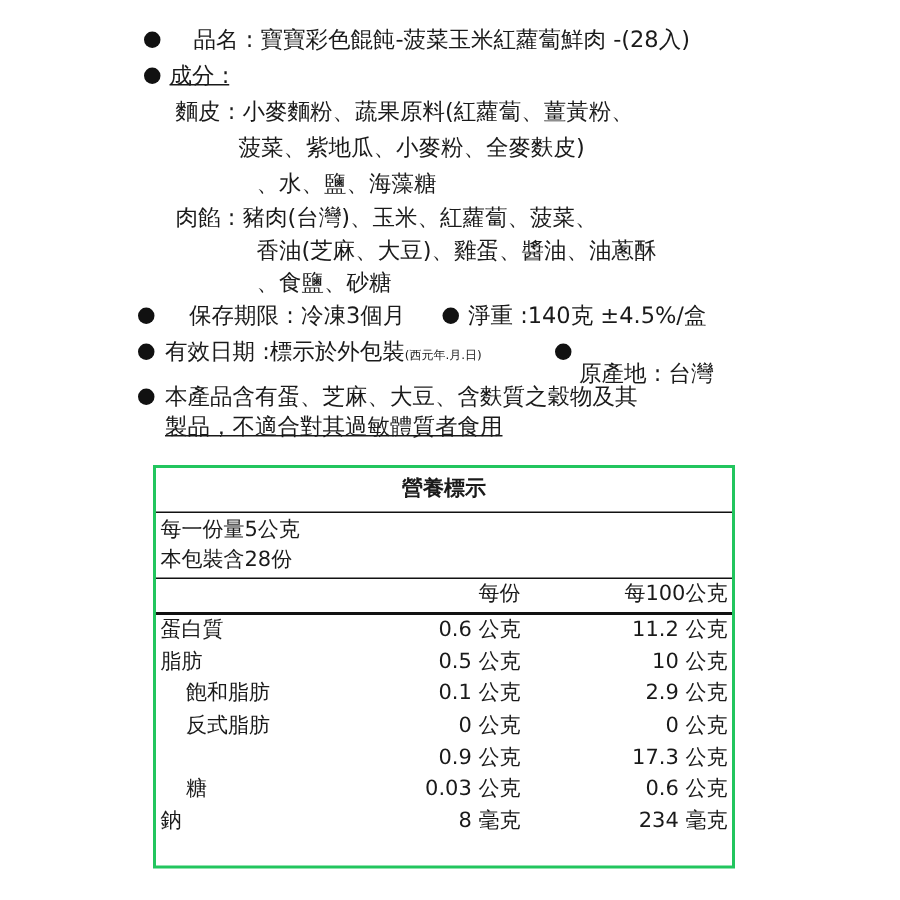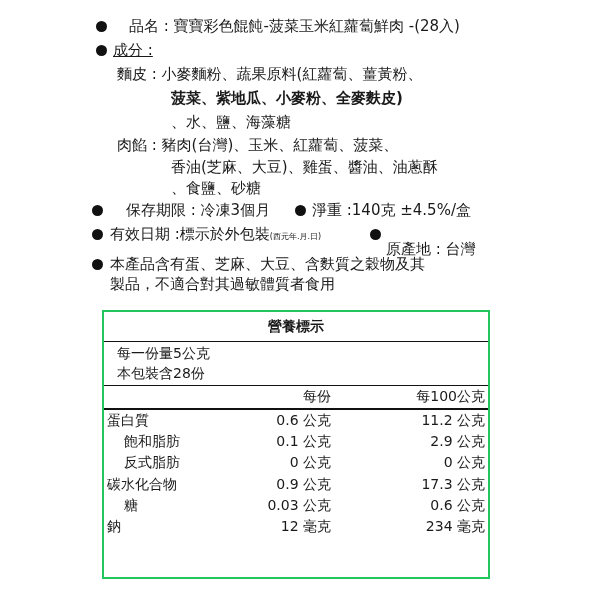--- a/index.html
+++ b/index.html
@@ -16,102 +16,106 @@
       position: absolute; left: 102px; top: 310px; width: 384px; height: 265px;
       border: 2px solid #22c55e;
     }
     .tbl .title {
       position: absolute; left: 0; right: 0; top: 0; height: 29px; line-height: 29px;
       text-align: center; font-size: 14px; font-weight: bold; border-bottom: 1.5px solid #111;
     }
     .tbl .serving {
       position: absolute; left: 0; right: 0; top: 30px; height: 43px; border-bottom: 1.5px solid #111;
     }
-    .tbl .serving div { font-size: 14px; line-height: 20px; padding-left: 13px; }
+    .tbl .serving div { font-size: 14px; line-height: 20px; padding-left: 3px; }
     .tbl .serving div:first-child { margin-top: 1px; }
     .tbl .head {
       position: absolute; left: 0; right: 0; top: 74px; height: 22px; border-bottom: 2.5px solid #111;
     }
     .tbl .rows { position: absolute; left: 0; right: 0; top: 98px; }
     .row { position: relative; height: 21.2px; font-size: 14px; line-height: 21px; }
     .c-name { position: absolute; left: 3px; }
     .c-name.ind { left: 20px; }
-    .c-per { position: absolute; right: 157px; text-align: left; }
+    .c-per { position: absolute; right: 141px; text-align: left; }
     .c-100 { position: absolute; right: 3px; text-align: right; }
   </style>
 </head>
 <body>
 
 <div>
   <span class="bullet" style="left:96px;top:21px;"></span>
   <div class="line" style="left:129px;top:16px;">品名 : 寶寶彩色餛飩-菠菜玉米紅蘿蔔鮮肉 -(28入)</div>
 
   <span class="bullet" style="left:96px;top:45px;"></span>
   <div class="line" style="left:113px;top:40px;text-decoration:underline;">成分 :</div>
 
   <div class="line" style="left:117px;top:64px;">麵皮 : 小麥麵粉、蔬果原料(紅蘿蔔、薑黃粉、</div>
-  <div class="line" style="left:171px;top:88px;font-weight:bold;">菠菜、紫地瓜、小麥粉、全麥麩皮)</div>
+  <div class="line" style="left:159px;top:88px;">菠菜、紫地瓜、小麥粉、全麥麩皮)</div>
   <div class="line" style="left:171px;top:112px;">、水、鹽、海藻糖</div>
 
   <div class="line" style="left:117px;top:135px;">肉餡 : 豬肉(台灣)、玉米、紅蘿蔔、菠菜、</div>
   <div class="line" style="left:171px;top:157px;">香油(芝麻、大豆)、雞蛋、醬油、油蔥酥</div>
   <div class="line" style="left:171px;top:178px;">、食鹽、砂糖</div>
 
   <span class="bullet" style="left:92px;top:205px;"></span>
   <div class="line" style="left:126px;top:200px;">保存期限 : 冷凍3個月</div>
   <span class="bullet" style="left:295px;top:205px;"></span>
   <div class="line" style="left:312px;top:200px;">淨重 :140克 ±4.5%/盒</div>
 
   <span class="bullet" style="left:92px;top:229px;"></span>
   <div class="line" style="left:110px;top:224px;">
     <span>有效日期 :標示於外包裝</span><span class="small">(西元年.月.日)</span>
   </div>
   <span class="bullet" style="left:370px;top:229px;"></span>
   <div class="line" style="left:386px;top:239px;">原產地 : 台灣</div>
 
   <span class="bullet" style="left:92px;top:259px;"></span>
   <div class="line" style="left:110px;top:254px;">本產品含有蛋、芝麻、大豆、含麩質之穀物及其</div>
-  <div class="line" style="left:110px;top:274px;">製品，不適合對其過敏體質者食用</div>
+  <div class="line" style="left:110px;top:274px;text-decoration:underline;">製品，不適合對其過敏體質者食用</div>
 </div>
 
 <div class="tbl">
   <div class="title">營養標示</div>
   <div class="serving">
     <div>每一份量5公克</div>
     <div>本包裝含28份</div>
   </div>
   <div class="head row">
     <span class="c-per">每份</span>
     <span class="c-100">每100公克</span>
   </div>
   <div class="rows" id="rows">
       <div class="row">
         <span class="c-name">蛋白質</span>
         <span class="c-per">0.6 公克</span>
         <span class="c-100">11.2 公克</span>
       </div>
       <div class="row">
+        <span class="c-name">脂肪</span>
+        <span class="c-per">0.5 公克</span>
+        <span class="c-100">10 公克</span>
+      </div>
+      <div class="row">
         <span class="c-name ind">飽和脂肪</span>
         <span class="c-per">0.1 公克</span>
         <span class="c-100">2.9 公克</span>
       </div>
       <div class="row">
         <span class="c-name ind">反式脂肪</span>
         <span class="c-per">0 公克</span>
         <span class="c-100">0 公克</span>
       </div>
       <div class="row">
-        <span class="c-name">碳水化合物</span>
         <span class="c-per">0.9 公克</span>
         <span class="c-100">17.3 公克</span>
       </div>
       <div class="row">
         <span class="c-name ind">糖</span>
         <span class="c-per">0.03 公克</span>
         <span class="c-100">0.6 公克</span>
       </div>
       <div class="row">
         <span class="c-name">鈉</span>
-        <span class="c-per">12 毫克</span>
+        <span class="c-per">8 毫克</span>
         <span class="c-100">234 毫克</span>
       </div>
     </div>
 </div>
 
 </body></html>

